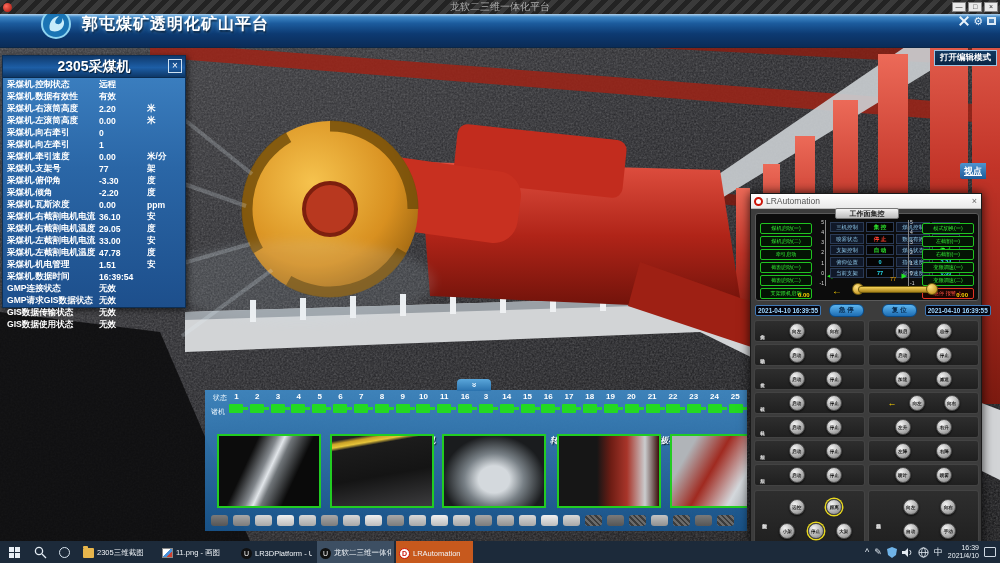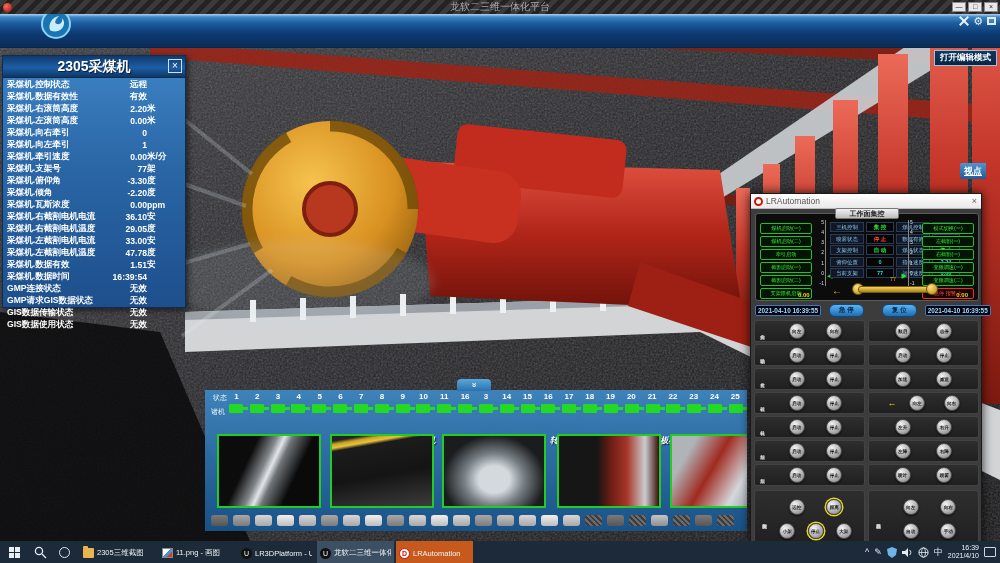--- a/index.html
+++ b/index.html
@@ -50,21 +50,21 @@
     background:linear-gradient(180deg,#3e83c4 0%,#2a66a6 45%,#1d4f8c 100%);
     border:1px solid #0d2f55;box-shadow:2px 2px 6px rgba(0,0,0,.6);}
   #lp-header{position:relative;height:22px;background:linear-gradient(180deg,#0f3a6d,#1d5ea6 55%,#0d3766);
     border-bottom:1px solid #0a2a4e;display:flex;align-items:center;justify-content:center;}
   #lp-title{font-size:14px;font-weight:bold;color:#fff;text-shadow:1px 1px 1px #041a30;}
   #lp-close{position:absolute;right:3px;top:3px;width:14px;height:14px;border:1px solid #cfe2f2;
     color:#fff;font-size:10px;line-height:12px;text-align:center;cursor:pointer;}
   #lp-rows{display:flex;flex-direction:column;height:229px;padding:1px 0;}
   .lp-row{flex:1;display:flex;align-items:center;}
   .lp-l{width:96px;padding-left:4px;font-size:8.6px;font-weight:bold;color:#fff;white-space:nowrap;}
-  .lp-v{width:48px;font-size:8.6px;font-weight:bold;color:#fff;text-align:right;}
+  .lp-v{width:48px;font-size:8.6px;font-weight:bold;color:#fff;}
   .lp-u{font-size:8.6px;font-weight:bold;color:#fff;}
 
   
   #viewpoint{position:absolute;left:960px;top:163px;width:26px;height:16px;z-index:25;
     background:linear-gradient(#4f94cf,#1f5c9a);color:#fff;font-size:9px;font-weight:bold;
     display:flex;align-items:center;justify-content:center;cursor:pointer;border-radius:2px 0 0 2px;text-decoration:underline;}
 
   
   #auto-win{position:absolute;left:750px;top:193px;width:232px;height:352px;z-index:35;
     background:#3c3c3c;border:1px solid #1a1a1a;box-shadow:0 0 10px rgba(0,0,0,.8);}
@@ -295,20 +295,21 @@
       <div class="tb-btn">×</div>
     </div>
   </div>
 
   <div id="navbar">
     <div id="brand">
       <svg id="brand-logo" viewBox="0 0 32 32">
         <circle cx="16" cy="16" r="14" fill="#1a74b4" stroke="#8fd4f0" stroke-width="2"></circle>
         <path d="M10 22 C8 16 12 9 19 8 C15 12 14 15 17 16 C21 17 23 13 22 10 C26 14 24 21 18 23 C14 24 11 23 10 22 Z" fill="#c8ecfa"></path>
       </svg>
+      <span id="brand-name">郭屯煤矿透明化矿山平台</span>
     </div>
     <div id="nav-tools">
       <span class="tool-x">
           <i></i>
           <i></i>
         </span>
       <span class="tool-gear">⚙</span>
       <span class="tool-win"></span>
     </div>
   </div>
@@ -406,21 +407,21 @@
           <span class="lp-u">安</span>
         </div>
 
         <div class="lp-row">
           <span class="lp-l">采煤机.左截割电机温度</span>
           <span class="lp-v">47.78</span>
           <span class="lp-u">度</span>
         </div>
 
         <div class="lp-row">
-          <span class="lp-l">采煤机.数据有效</span>
+          <span class="lp-l">采煤机.机电管理</span>
           <span class="lp-v">1.51</span>
           <span class="lp-u">安</span>
         </div>
 
         <div class="lp-row">
           <span class="lp-l">采煤机.数据时间</span>
           <span class="lp-v">16:39:54</span>
           <span class="lp-u"></span>
         </div>
 

